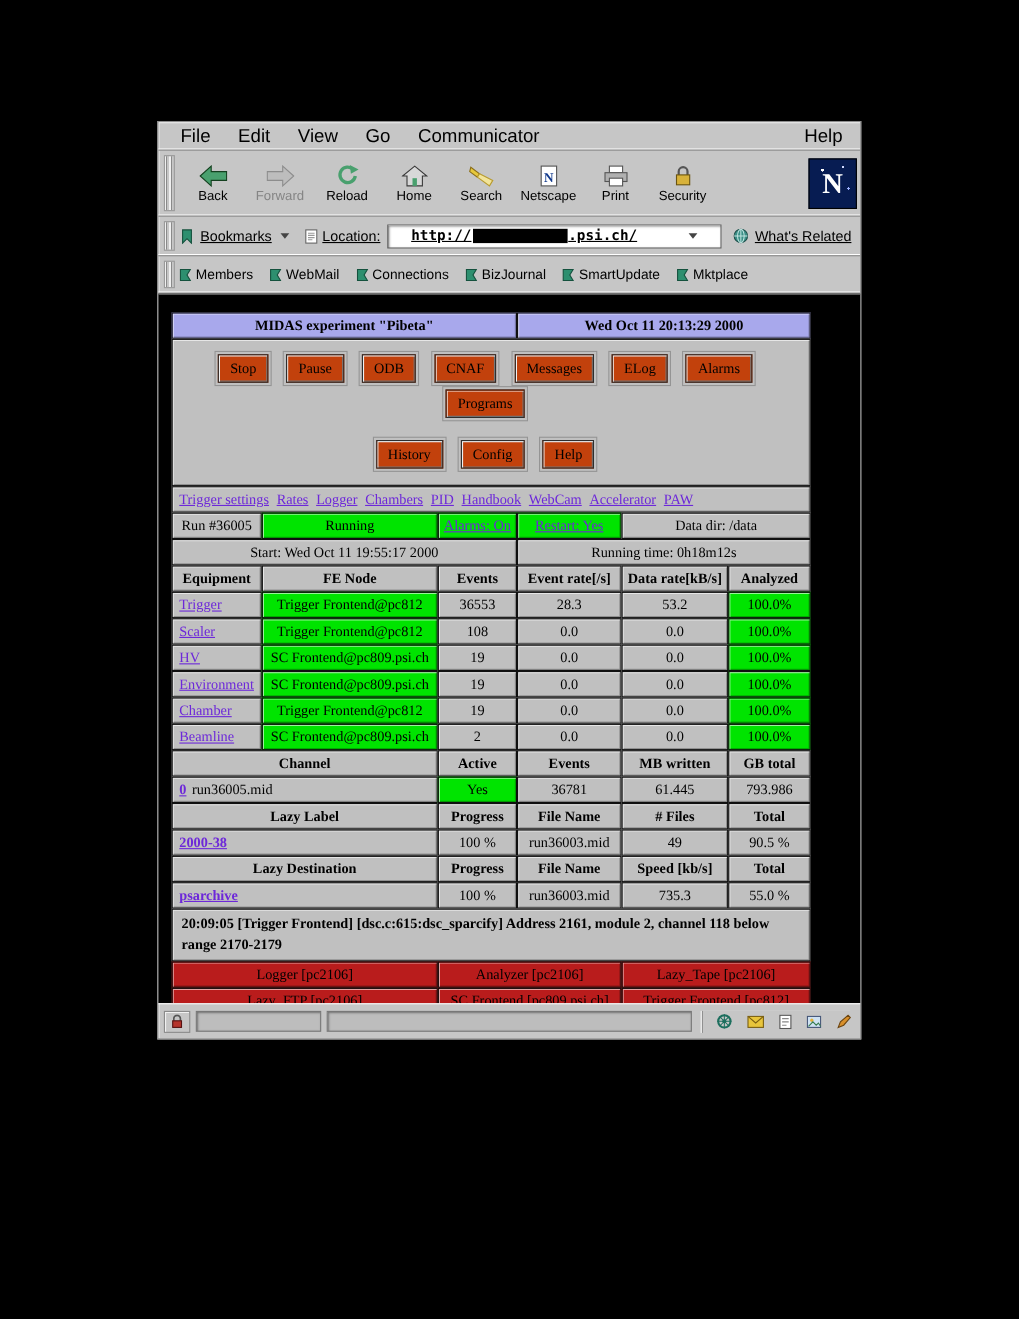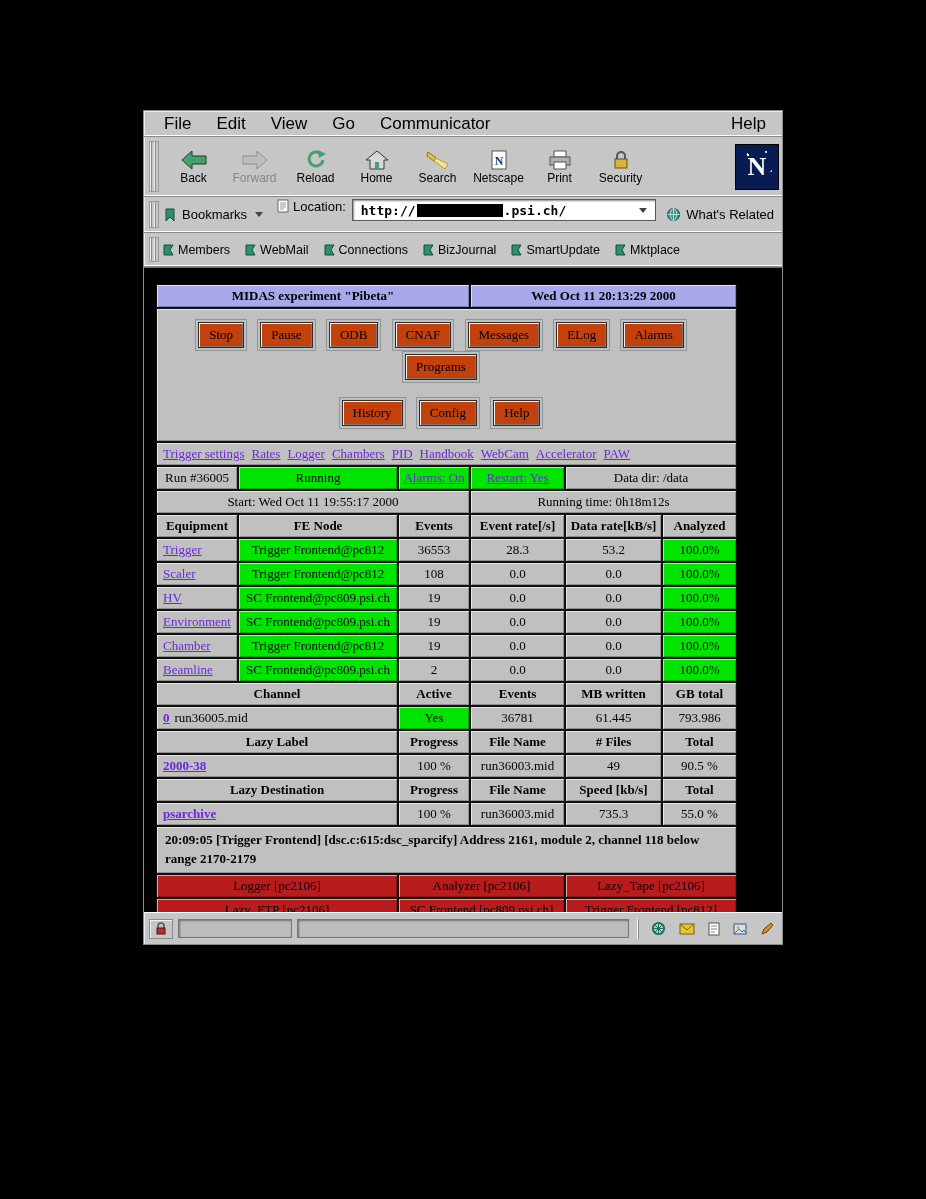--- a/index.html
+++ b/index.html
@@ -25,26 +25,26 @@
   .tool-btn .ticon{height:22px;display:flex;align-items:flex-end;}
   .tool-btn.disabled{color:#858585;}
   .logo{margin-left:auto;width:42px;height:44px;align-self:center;background:#071c52;border:1px solid #000;
         color:#fff;display:flex;align-items:center;justify-content:center;
         font:bold 26px "Liberation Serif",serif;
         background-image:radial-gradient(circle 1.2px at 28% 22%, #fff 0 1.2px, transparent 1.3px),
                          radial-gradient(circle 1px at 72% 16%, #cfd8ff 0 1px, transparent 1.1px),
                          radial-gradient(circle 1px at 84% 60%, #9fb2ff 0 1px, transparent 1.1px);}
 
   
-  .locationbar{height:31px;display:flex;padding:2px 8px 2px 3px;font-size:13px;}
+  .locationbar{height:31px;display:flex;align-items:center;padding:2px 8px 2px 3px;font-size:13px;text-decoration:underline;}
   .bm{display:flex;align-items:center;gap:5px;margin-right:14px;cursor:default;}
   .caret{width:0;height:0;border-left:4px solid transparent;border-right:4px solid transparent;border-top:5px solid #444;margin-left:3px;}
   .loc-label{margin:0 6px 0 4px;}
   .url-field{flex:1;height:20px;background:#fff;border:1px solid #5a5a5a;box-shadow:inset 1px 1px 2px rgba(0,0,0,.45);
-             display:flex;align-items:center;padding:0 8px;font:bold 13px "DejaVu Sans Mono",monospace;color:#000;gap:0;}
+             display:flex;align-items:center;padding:0 21px;font:bold 13px "DejaVu Sans Mono",monospace;color:#000;gap:0;}
   .redact{display:inline-block;width:86px;height:13px;background:#000;margin:0 1px;}
   .url-caret{margin-left:auto;}
   .wr{display:flex;align-items:center;gap:5px;margin-left:10px;cursor:default;}
 
   
   .personalbar{height:29px;display:flex;align-items:center;padding:2px 6px 2px 3px;font-size:12.5px;}
   .p-item{display:flex;align-items:center;gap:4px;margin-right:15px;cursor:default;}
 
   
   .content{flex:1 1 auto;background:#000;padding:16px 0 0 12px;overflow:hidden;

